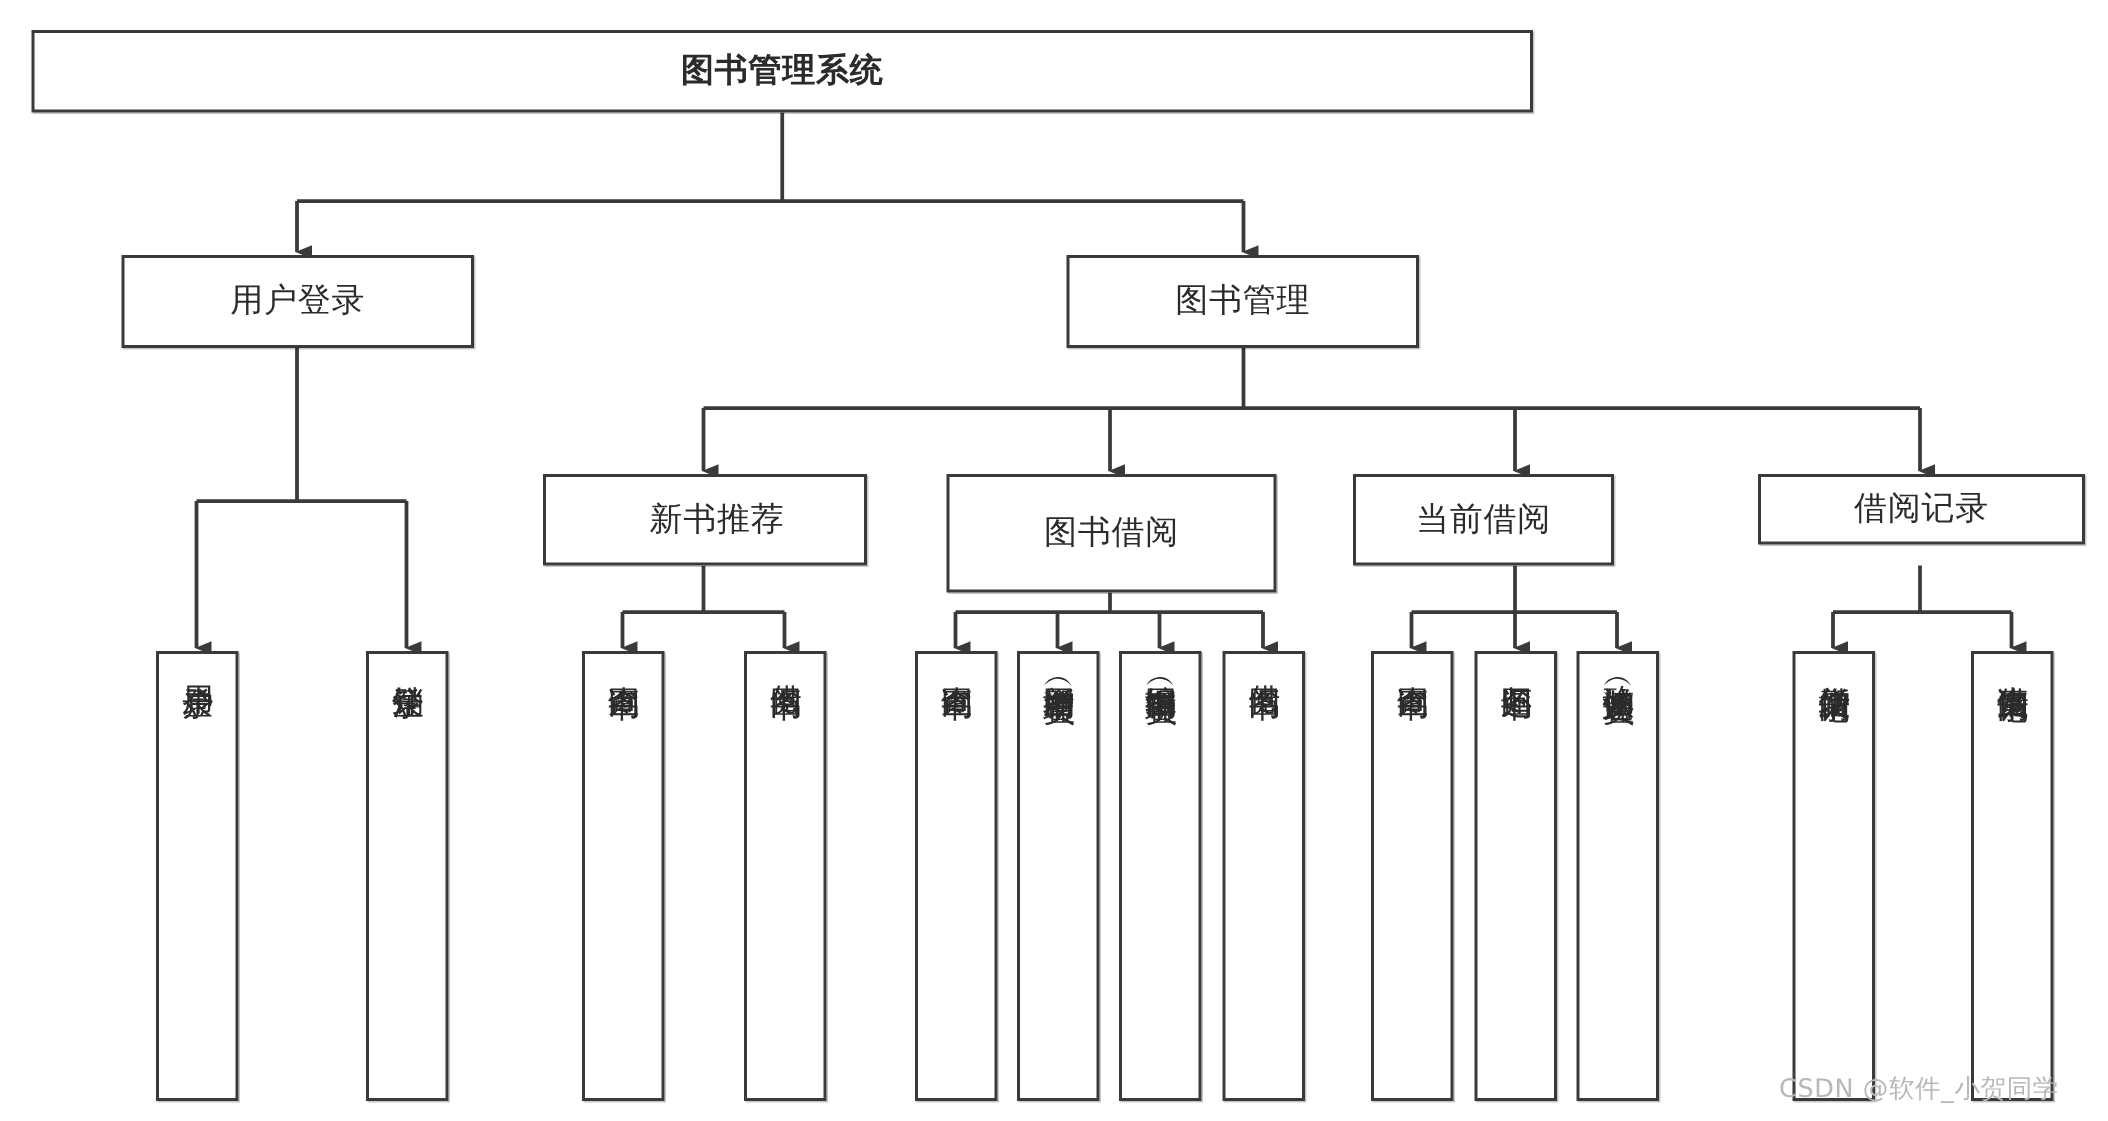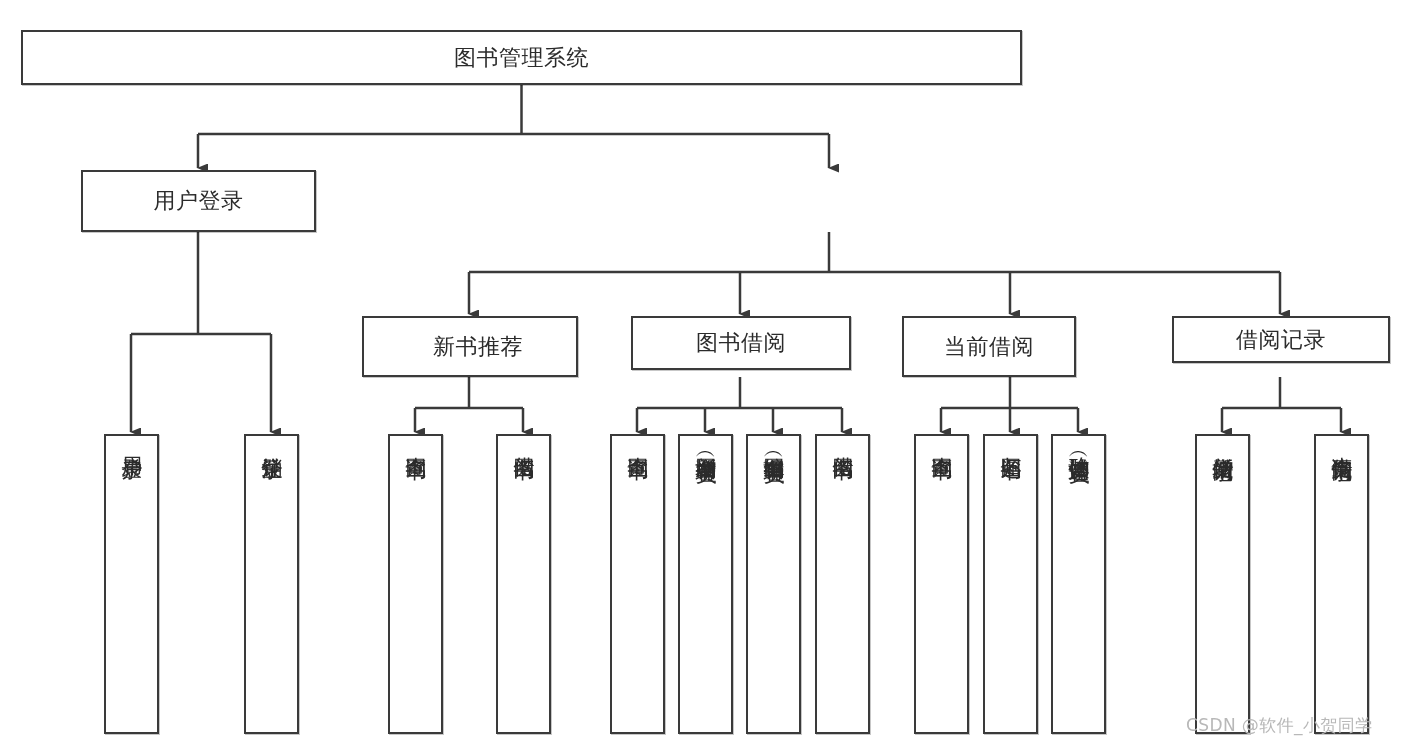--- a/index.html
+++ b/index.html
@@ -115,32 +115,35 @@
       <path d="M1010,408 L1010,432" marker-end="url(#arw)"></path>
       <path d="M1078,408 L1078,432" marker-end="url(#arw)"></path>
 
       <path d="M1280,377 L1280,408"></path>
       <path d="M1222,408 L1341,408"></path>
       <path d="M1222,408 L1222,432" marker-end="url(#arw)"></path>
       <path d="M1341,408 L1341,432" marker-end="url(#arw)"></path>
     </g>
   </svg>
 
-  <div class="node" style="left:21px; top:30px; width:1001px; height:55px;">
+  <div class="node" style="left:21px; top:20px; width:1001px; height:55px;font-weight:bold;">
     <span class="label">图书管理系统</span>
   </div>
 
   <div class="node" style="left:81px; top:170px; width:235px; height:62px;">
     <span class="label">用户登录</span>
   </div>
+  <div class="node" style="left:711px; top:170px; width:235px; height:62px;">
+    <span class="label">图书管理</span>
+  </div>
 
   <div class="node" style="left:362px; top:316px; width:216px; height:61px;padding-left:16px;">
     <span class="label">新书推荐</span>
   </div>
-  <div class="node" style="left:631px; top:316px; width:220px; height:54px;">
+  <div class="node" style="left:631px; top:316px; width:220px; height:79px;">
     <span class="label">图书借阅</span>
   </div>
   <div class="node" style="left:902px; top:316px; width:174px; height:61px;">
     <span class="label">当前借阅</span>
   </div>
   <div class="node" style="left:1172px; top:316px; width:218px; height:47px;">
     <span class="label">借阅记录</span>
   </div>
 
   <div class="node leaf" style="left:104px; top:434px; width:55px; height:300px;">

